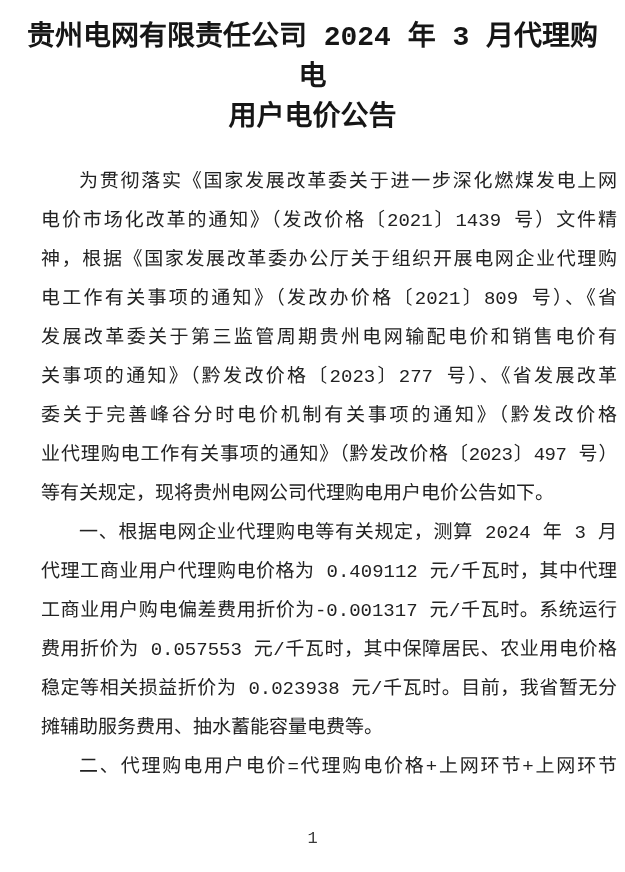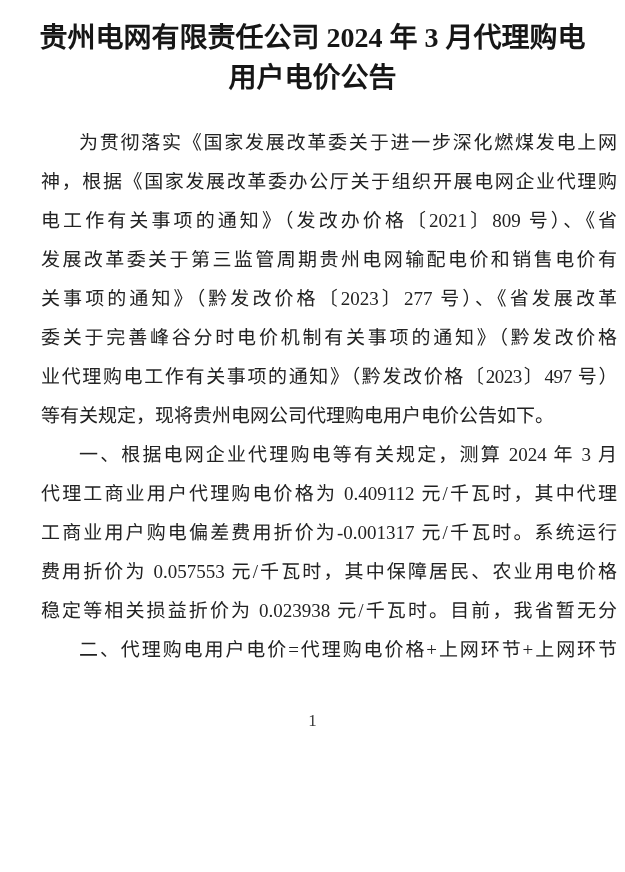--- a/index.html
+++ b/index.html
@@ -6,21 +6,21 @@
     margin: 0;
     padding: 0;
     background: #ffffff;
   }
   .page {
     position: relative;
     width: 625px;
     height: 872px;
     background: #ffffff;
     overflow: hidden;
-    font-family: Liberation Serif, serif;
+    font-family: Liberation Mono, monospace;
     color: #1f1f1f;
   }
   .doc-title {
     margin: 18px 20px 0 20px;
     text-align: center;
     font-weight: bold;
     font-size: 28px;
     line-height: 40px;
     color: #161616;
   }
@@ -59,30 +59,32 @@
 
 <div class="page">
 
   <div class="doc-title">
     <div>贵州电网有限责任公司 2024 年 3 月代理购电</div>
     <div>用户电价公告</div>
   </div>
 
   <div class="doc-body">
     <div class="line just indent">为贯彻落实《国家发展改革委关于进一步深化燃煤发电上网</div>
+    <div class="line just">电价市场化改革的通知》（发改价格〔2021〕1439 号）文件精</div>
     <div class="line just">神，根据《国家发展改革委办公厅关于组织开展电网企业代理购</div>
     <div class="line just">电工作有关事项的通知》（发改办价格〔2021〕809 号）、《省</div>
     <div class="line just">发展改革委关于第三监管周期贵州电网输配电价和销售电价有</div>
     <div class="line just">关事项的通知》（黔发改价格〔2023〕277 号）、《省发展改革</div>
     <div class="line just">委关于完善峰谷分时电价机制有关事项的通知》（黔发改价格</div>
     <div class="line just tight">业代理购电工作有关事项的通知》（黔发改价格〔2023〕497 号）</div>
     <div class="line">等有关规定，现将贵州电网公司代理购电用户电价公告如下。</div>
     <div class="line just indent">一、根据电网企业代理购电等有关规定，测算 2024 年 3 月</div>
     <div class="line just">代理工商业用户代理购电价格为 0.409112 元/千瓦时，其中代理</div>
     <div class="line just">工商业用户购电偏差费用折价为-0.001317 元/千瓦时。系统运行</div>
     <div class="line just">费用折价为 0.057553 元/千瓦时，其中保障居民、农业用电价格</div>
     <div class="line just">稳定等相关损益折价为 0.023938 元/千瓦时。目前，我省暂无分</div>
+    <div class="line">摊辅助服务费用、抽水蓄能容量电费等。</div>
     <div class="line just indent">二、代理购电用户电价=代理购电价格+上网环节+上网环节</div>
   </div>
 
   <div class="page-number">1</div>
 
 </div>
 
 </body></html>

